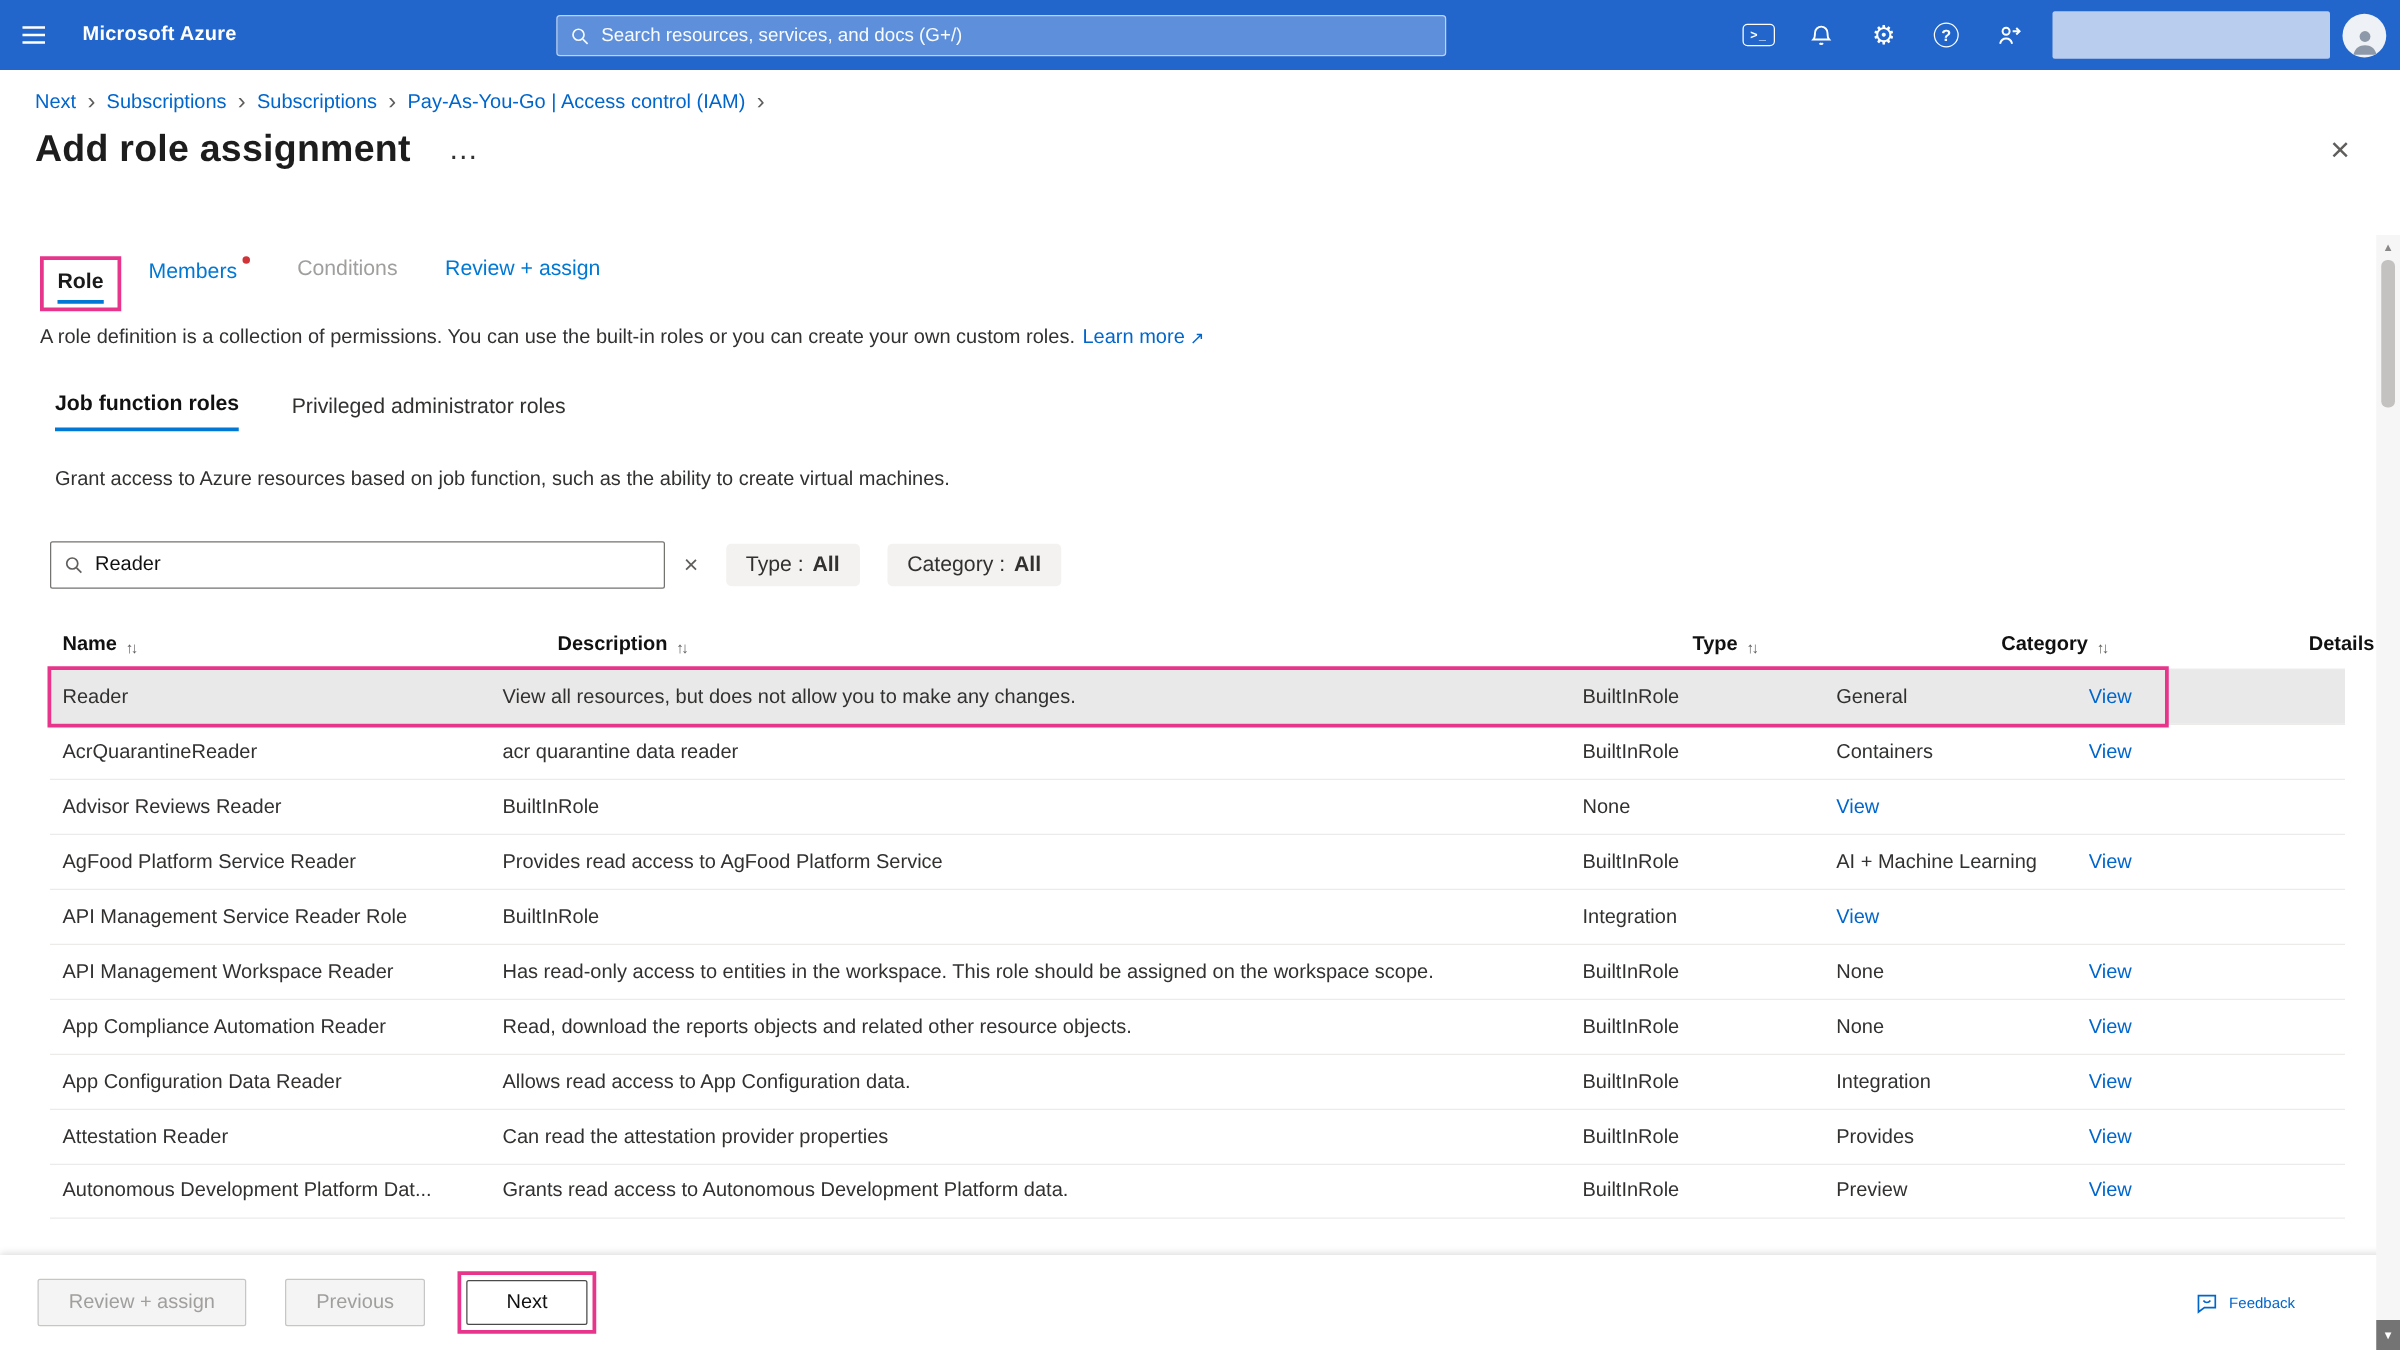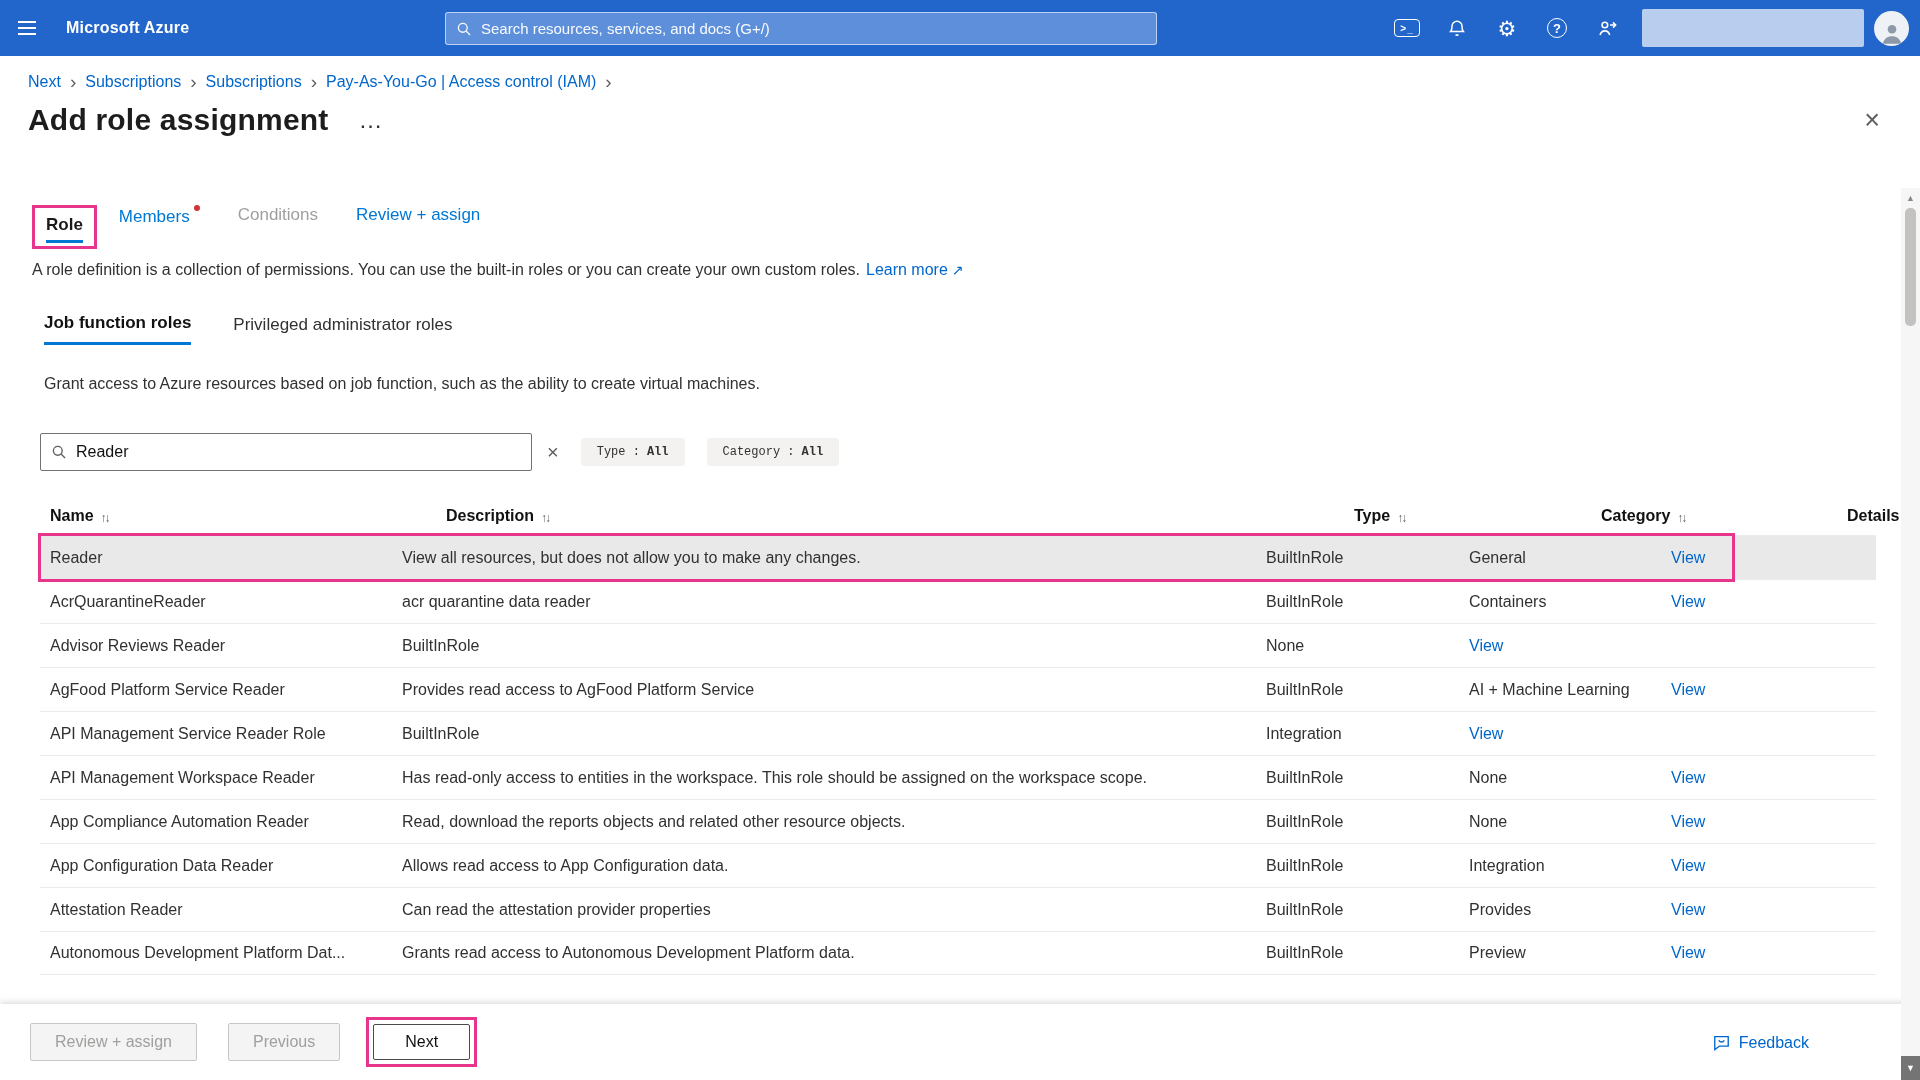--- a/index.html
+++ b/index.html
@@ -83,21 +83,21 @@
 
   .filters { margin-top: 40px; margin-left: 12px; display: flex; align-items: center; }
   .role-search { width: 492px; height: 38px; border: 1px solid #757370; border-radius: 2px;
     display: flex; align-items: center; padding: 0 10px; background: #fff; }
   .role-search svg { width: 16px; height: 16px; color: #605e5c; flex: none; }
   .role-search input { flex: 1; margin-left: 9px; border: none; outline: none; font-size: 16px;
     color: #111; font-family: inherit; }
   .clear-btn { margin-left: 15px; font-size: 20px; color: #605e5c; cursor: pointer;
     background: none; border: none; font-family: inherit; }
   .pill { margin-left: 22px; background: #f3f2f1; border-radius: 4px; padding: 7px 16px;
-    font-size: 12px; cursor: pointer; display: flex; gap: 7px; white-space: nowrap; font-family: Liberation Mono, monospace; }
+    font-size: 17px; cursor: pointer; display: flex; gap: 7px; white-space: nowrap; }
   .pill .pill-value { font-weight: 700; }
 
   
   .role-table { margin: 26px 0 0 12px; width: 1836px; font-size: 16px; }
   .thead, .trow { display: grid; grid-template-columns: 352px 864px 203px 202px 1fr; align-items: center; }
   .thead { height: 38px; font-weight: 700; color: #111; gap: 44px; }
   .hcell { display: flex; align-items: center; gap: 7px; padding-left: 10px; cursor: pointer; }
   .sort { font-size: 12px; color: #605e5c; letter-spacing: -2px; font-weight: 400; padding-top: 3px; }
   .trow { height: 44px; border-top: 1px solid #edebe9; position: relative; cursor: pointer; }
   .trow:last-child { border-bottom: 1px solid #edebe9; }
@@ -110,22 +110,22 @@
   
   footer { position: absolute; left: 0; right: 0; bottom: 0; height: 76px; background: #fff;
     box-shadow: 0 -2px 6px rgba(0,0,0,.14); display: flex; align-items: center;
     padding-left: 30px; z-index: 4; }
   .btn { height: 38px; font-size: 16px; font-family: inherit; border-radius: 2px; cursor: pointer; }
   .btn.disabled { background: #f4f4f4; border: 1px solid #c8c6c4; color: var(--text-disabled, #a19f9d);
     padding: 0 24px; cursor: default; }
   .btn.prev { margin-left: 31px; }
   .next-anno { border: 3px solid var(--annotation, #e7358b); padding: 4px; margin-left: 26px; }
   .btn.next { background: #fff; border: 1px solid #4a4a4a; color: #111; padding: 0 31px; height: 36px; }
-  .feedback { margin-left: auto; margin-right: 111px; color: var(--link, #0066cc); display: flex;
-    align-items: flex-end; gap: 8px; font-size: 16px; cursor: pointer; }
+  .feedback { margin-left: auto; margin-right: 84px; color: var(--link, #0066cc); display: flex;
+    align-items: center; gap: 8px; font-size: 12px; cursor: pointer; }
   .feedback svg { width: 19px; height: 19px; }
 
   
   .scrollbar { position: absolute; top: 188px; right: 0; bottom: 0; width: 19px; background: #f6f6f6;
     z-index: 6; display: flex; flex-direction: column; align-items: center; }
   .sb-up { height: 20px; width: 100%; color: #8a8886; font-size: 9px; display: flex;
     align-items: center; justify-content: center; cursor: pointer; }
   .sb-thumb { width: 11px; height: 118px; background: #c4c2c0; border-radius: 5px; cursor: grab; }
   .sb-down { margin-top: auto; height: 24px; width: 100%; background: #747474; color: #fff;
     font-size: 9px; display: flex; align-items: center; justify-content: center; cursor: pointer; }

